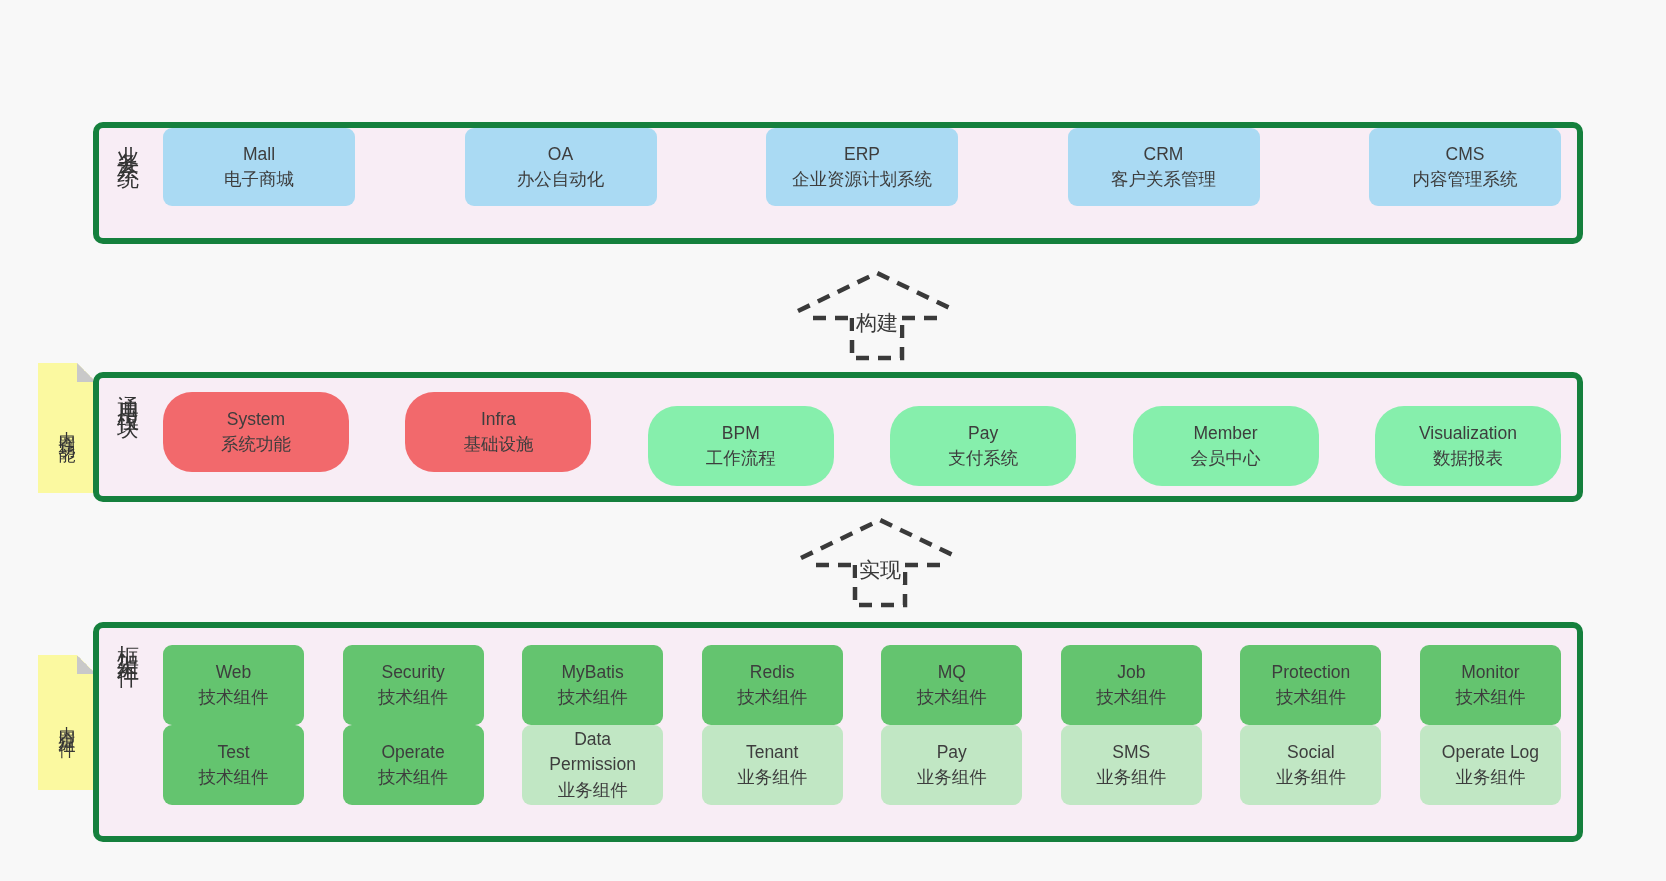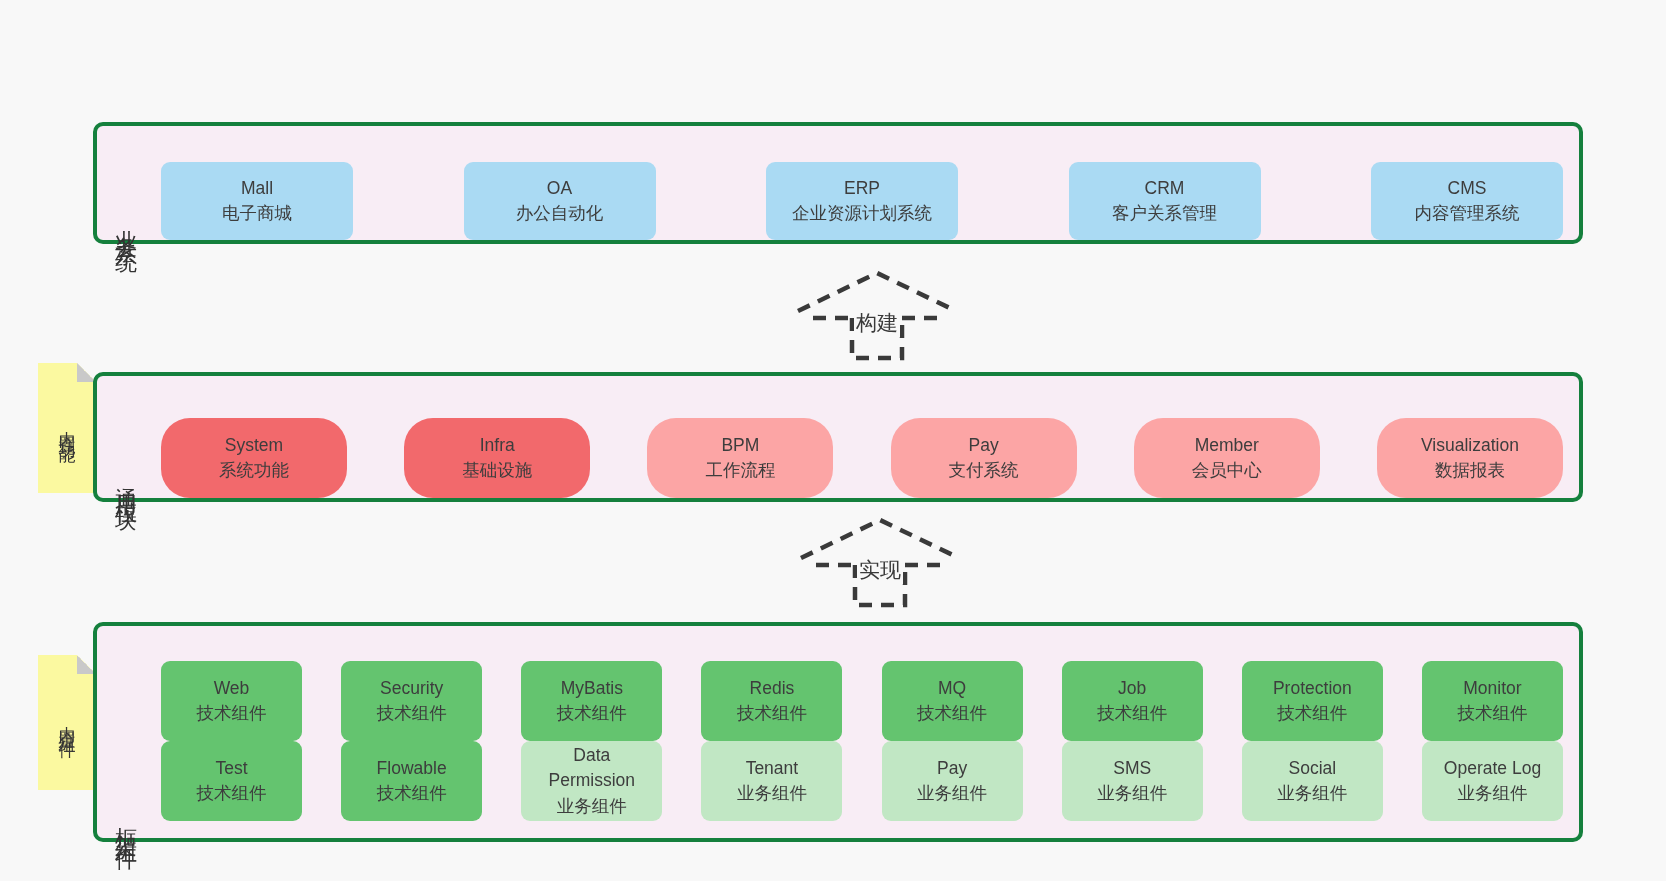--- a/index.html
+++ b/index.html
@@ -12,24 +12,24 @@
     position:relative;
     width:1666px;height:881px;
     background:#f8f8f8;
     overflow:hidden;
   }
   .panel{
     position:absolute;
     left:93px;
     width:1490px;
     background:#f8edf5;
-    border:4px solid #15803d;
+    border:6px solid #15803d;
     border-radius:10px;
     display:flex;
-    align-items:flex-end;
+    align-items:flex-start;
     z-index:2;
     box-sizing:border-box;
   }
   .panel-label{
     width:58px;
     display:flex;
     align-items:center;
     justify-content:center;
     writing-mode:vertical-rl;
     text-orientation:upright;
@@ -67,21 +67,21 @@
     font-size:17.5px;
     line-height:1.45;
     padding:2px 8px;
     box-sizing:border-box;
   }
   .w-wide  {width:192px;}
   .w-mid   {width:186px;height:80px;border-radius:29px;}
   .w-small {width:141px;height:80px;}
   .blue      {background:#aadaf3;}
   .red       {background:#f2696c;}
-  .pink      {background:#fca5a5;}
+  .pink      {background:#86efac;margin-top:28px;}
   .green     {background:#64c46f;}
   .lightgreen{background:#c1e7c4;}
   .tag{
     position:absolute;
     left:38px;
     width:58px;
     background:#fbf9a0;
     clip-path:polygon(0 0, calc(100% - 19px) 0, 100% 19px, 100% 100%, 0 100%);
     display:flex;
     align-items:center;
@@ -247,21 +247,21 @@
           <span class="box-name">Monitor</span>
           <span class="box-desc">技术组件</span>
         </div>
       </div>
       <div class="row">
         <div class="box green w-small">
           <span class="box-name">Test</span>
           <span class="box-desc">技术组件</span>
         </div>
         <div class="box green w-small">
-          <span class="box-name">Flowable</span>
+          <span class="box-name">Operate</span>
           <span class="box-desc">技术组件</span>
         </div>
         <div class="box lightgreen w-small">
           <span class="box-name">Data Permission</span>
           <span class="box-desc">业务组件</span>
         </div>
         <div class="box lightgreen w-small">
           <span class="box-name">Tenant</span>
           <span class="box-desc">业务组件</span>
         </div>

